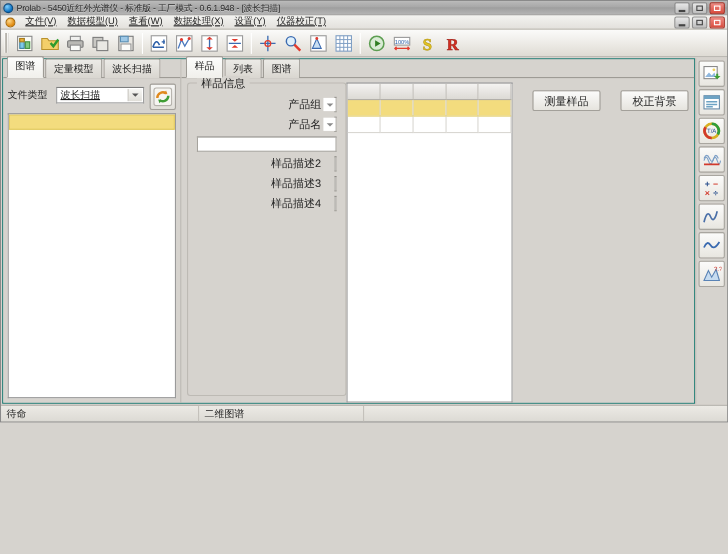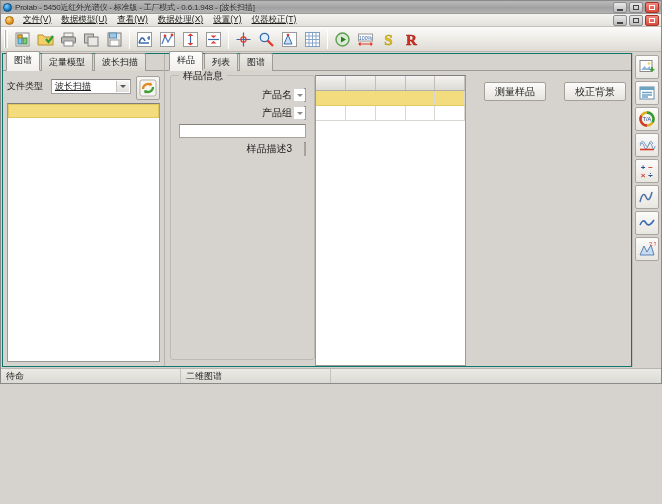--- a/index.html
+++ b/index.html
@@ -476,40 +476,48 @@
           <div class="tab">列表</div>
           <div class="tab">图谱</div>
         </div>
 
         <div class="rp-content">
 
           <div class="groupbox">
             <span class="gb-title">样品信息</span>
 
             <div class="formrow">
+              <span class="form-label">产品组</span>
+              <div class="form-field hascombo">
+                <span class="arrow">
+                    <span class="caret2"></span>
+                  </span>
+              </div>
+            </div>
+            <div class="formrow">
               <span class="form-label">产品名</span>
               <div class="form-field hascombo">
                 <span class="arrow">
                     <span class="caret2"></span>
                   </span>
               </div>
             </div>
             <div class="formrow">
-              <span class="form-label">产品组</span>
-              <div class="form-field hascombo">
-                <span class="arrow">
-                    <span class="caret2"></span>
-                  </span>
-              </div>
+              <div class="form-field"></div>
             </div>
             <div class="formrow">
+              <span class="form-label">样品描述2</span>
               <div class="form-field"></div>
             </div>
             <div class="formrow">
               <span class="form-label">样品描述3</span>
+              <div class="form-field"></div>
+            </div>
+            <div class="formrow">
+              <span class="form-label">样品描述4</span>
               <div class="form-field"></div>
             </div>
           </div>
 
           <div class="gridwrap">
             <table class="grid-table">
               <thead>
                 <tr>
                   <th></th>
                   <th></th>

